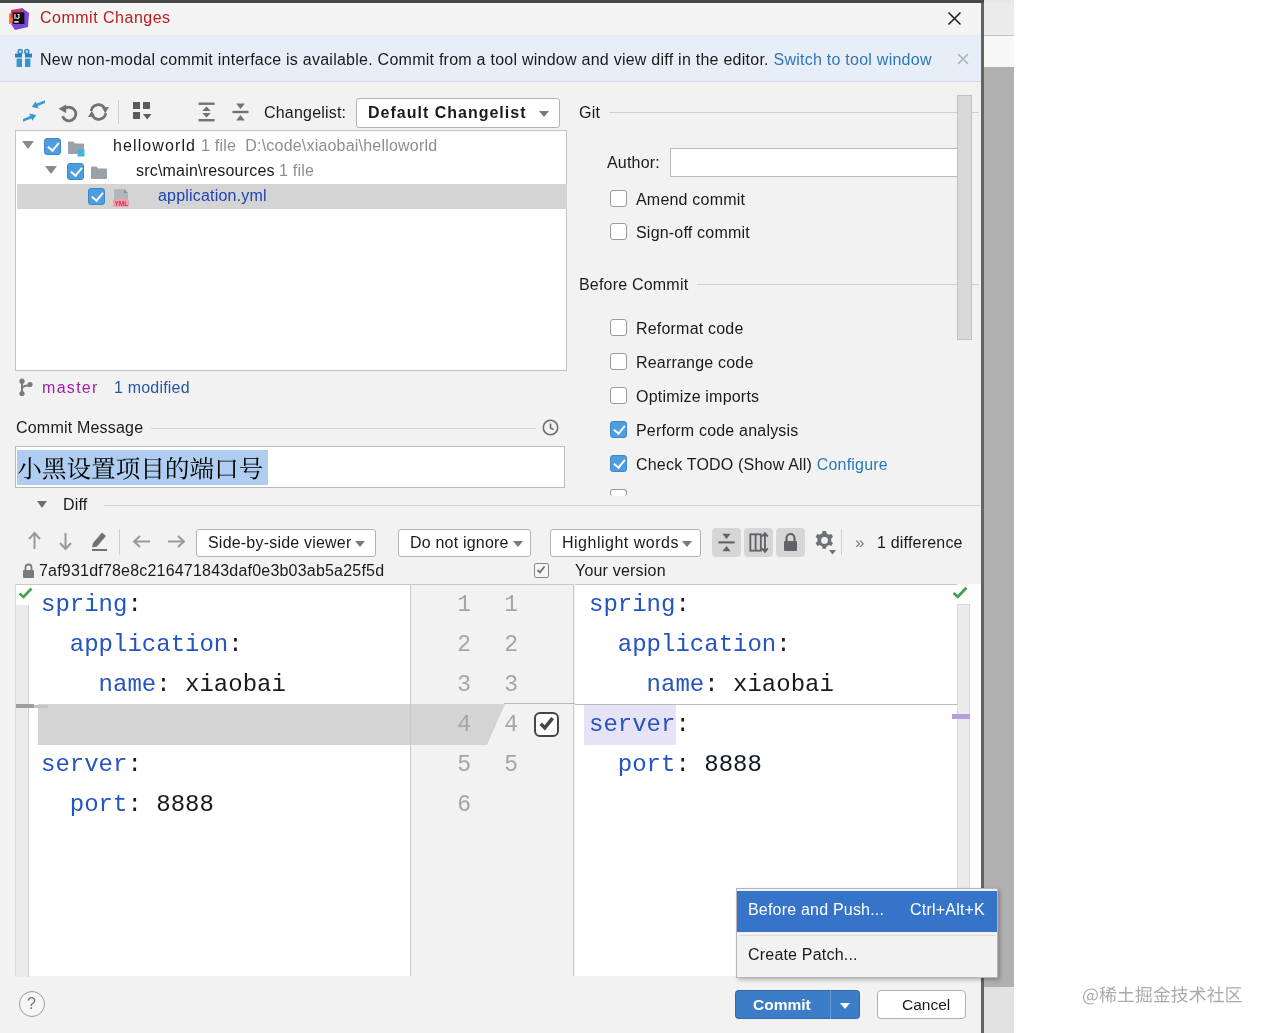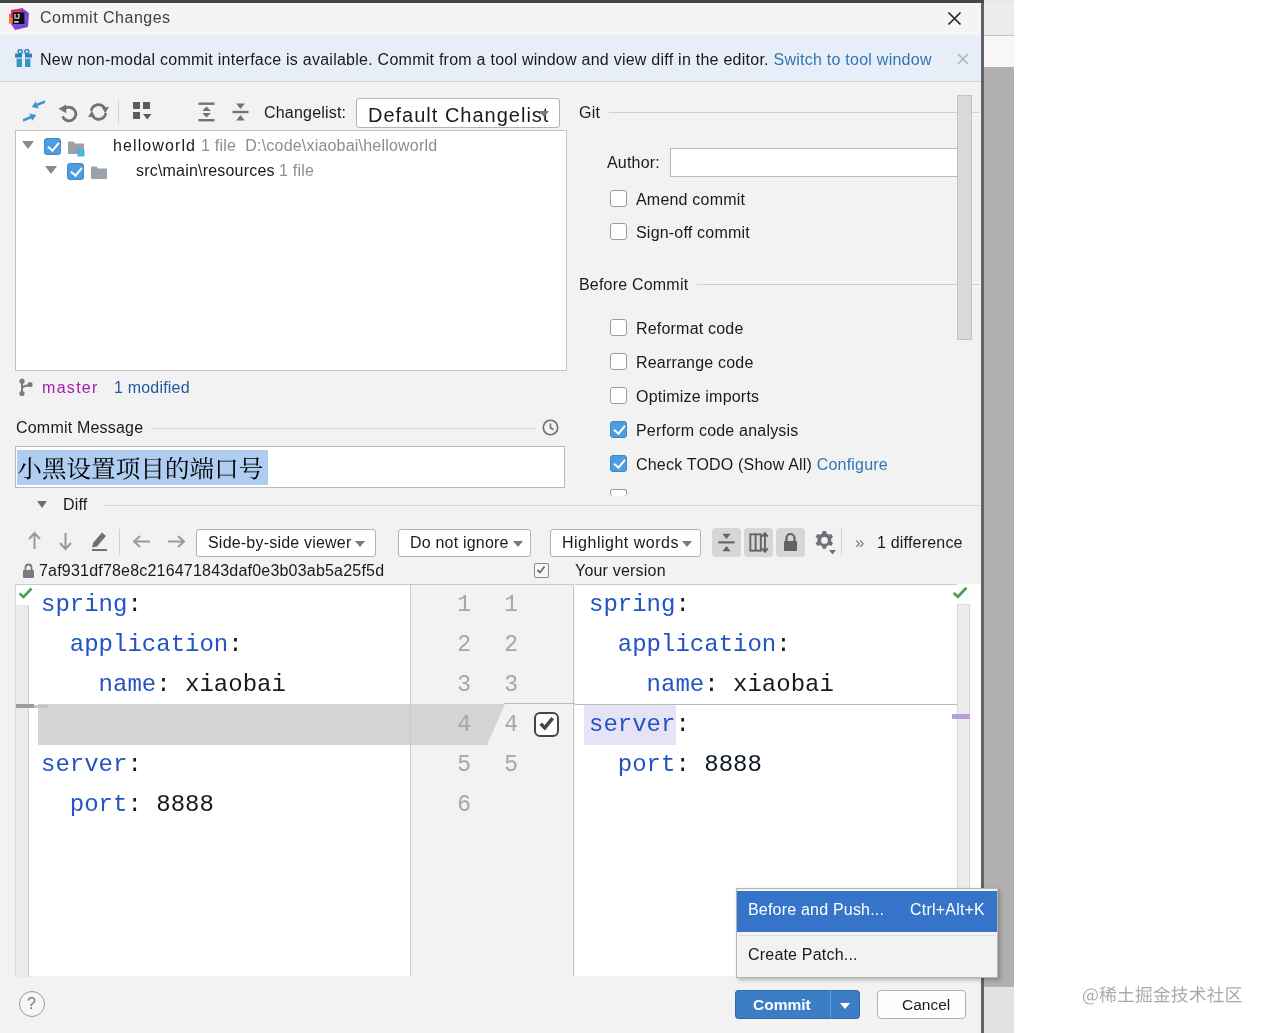--- a/index.html
+++ b/index.html
@@ -1,20 +1,20 @@
 <!DOCTYPE html>
 <html><head>
 <meta charset="utf-8">
 <style>
 *{margin:0;padding:0;box-sizing:border-box;font-family:"Liberation Sans",sans-serif;}
 html,body{width:1271px;height:1033px;background:#fff;overflow:hidden;position:relative;}
 .abs{position:absolute;}
 #dialog{position:absolute;left:0;top:0;width:984px;height:1033px;background:#f2f2f2;}
 #titlebar{position:absolute;left:0;top:0;width:984px;height:35px;background:#f4f4f4;}
-#titlebar .t{position:absolute;left:40px;top:9px;font-size:16px;letter-spacing:0.5px;color:#404040;text-align:right;}
+#titlebar .t{position:absolute;left:40px;top:9px;font-size:16px;letter-spacing:0.5px;color:#b91c1c;text-align:right;}
 #notif{position:absolute;left:0;top:35px;width:984px;height:47px;background:#e7eef8;border-bottom:1px solid #cfd9e4;}
 #notif .txt{position:absolute;left:40px;top:16px;font-size:16px;letter-spacing:0.25px;color:#1a1a1a;}
 #notif .lnk{color:#2e76b8;}
 .tree{position:absolute;left:15px;top:130px;width:552px;height:241px;background:#fff;border:1px solid #c3c3c3;}
 .trow{position:absolute;left:1px;width:550px;height:25px;}
 .sel{background:#d4d4d4;}
 .tri{position:absolute;width:0;height:0;border-left:6.5px solid transparent;border-right:6.5px solid transparent;border-top:8px solid #8a8a8a;}
 .cb{position:absolute;width:17px;height:17px;border-radius:3px;background:#4d9de0;border:1px solid #3e88c8;}
 .cb:after{content:"";position:absolute;left:5px;top:1.2px;width:5px;height:9px;border:solid #fff;border-width:0 2.4px 2.4px 0;transform:rotate(40deg);}
 .cbo{position:absolute;width:17px;height:17px;border-radius:3px;background:#fff;border:1px solid #9b9b9b;}
@@ -117,21 +117,21 @@
       <polygon points="8.5,15.5 12.8,11 4.2,11" fill="#6f7377"></polygon>
     </svg>
 
     <svg class="abs" style="left:232px;top:102px" width="17" height="20" viewBox="0 0 17 20">
       <rect x="0.5" y="8.8" width="16" height="2.4" fill="#6f7377"></rect>
       <polygon points="8.5,7 12.8,1.5 4.2,1.5" fill="#6f7377"></polygon>
       <polygon points="8.5,13 12.8,18.5 4.2,18.5" fill="#6f7377"></polygon>
     </svg>
     <span class="lbl15" style="left:264px;top:104px">Changelist:</span>
     <div class="combo" style="left:356px;top:98px;width:204px;height:30px">
-      <span class="abs" style="left:11px;top:5px;font-weight:normal;font-size:20px;letter-spacing:1px">Default Changelist</span>
+      <span class="abs" style="left:11px;top:5px;font-weight:bold;font-size:16px;letter-spacing:1px">Default Changelist</span>
       <div class="carrow" style="left:182px;top:12px"></div>
     </div>
   </div>
 
   <div class="tree">
     <div class="trow" style="top:3px">
       <div class="tri" style="left:5px;top:7px"></div>
       <div class="cb" style="left:27px;top:4px"></div>
       <svg class="abs" style="left:50px;top:5px" width="19" height="18" viewBox="0 0 19 18">
           <path d="M1 3.5 Q1 2.5 2 2.5 L6.5 2.5 L8 4.5 L16 4.5 Q17 4.5 17 5.5 L17 14 Q17 15 16 15 L2 15 Q1 15 1 14 Z" fill="#9aa1a8"></path>
@@ -141,20 +141,30 @@
       <span class="tname tgray" style="left:161px">1 file &nbsp;D:\code\xiaobai\helloworld</span>
     </div>
     <div class="trow" style="top:28px">
       <div class="tri" style="left:28px;top:7px"></div>
       <div class="cb" style="left:50px;top:4px"></div>
       <svg class="abs" style="left:73px;top:5px" width="19" height="18" viewBox="0 0 19 18">
           <path d="M1 3.5 Q1 2.5 2 2.5 L6.5 2.5 L8 4.5 L16 4.5 Q17 4.5 17 5.5 L17 14 Q17 15 16 15 L2 15 Q1 15 1 14 Z" fill="#9aa1a8"></path>
         </svg>
       <span class="tname" style="left:96px">src\main\resources</span>
       <span class="tname tgray" style="left:239px">1 file</span>
+    </div>
+    <div class="trow sel" style="top:53px">
+      <div class="cb" style="left:71px;top:4px"></div>
+      <svg class="abs" style="left:94px;top:4px" width="20" height="20" viewBox="0 0 20 20">
+          <path d="M3 1 L13 1 L17 5 L17 12 L3 12 Z" fill="#b0b7bd"></path>
+          <path d="M13 1 L13 5 L17 5 Z" fill="#8d949b"></path>
+          <rect x="2" y="11" width="16" height="8" rx="1.5" fill="#f2a0ae"></rect>
+          <text x="3.4" y="17.6" font-size="6.5" font-weight="bold" fill="#c7384f" font-family="Liberation Sans">YML</text>
+        </svg>
+      <span class="tname tblue" style="left:118px">application.yml</span>
     </div>
   </div>
 
   <div id="masterrow">
     <svg class="abs" style="left:18px;top:378px" width="16" height="19" viewBox="0 0 16 19">
       <circle cx="4" cy="3.2" r="2.6" fill="#7c7c7c"></circle>
       <circle cx="12" cy="6.5" r="2.6" fill="#7c7c7c"></circle>
       <circle cx="4" cy="15.5" r="2.6" fill="#7c7c7c"></circle>
       <path d="M4 4 L4 15" stroke="#7c7c7c" stroke-width="2"></path>
       <path d="M4 11 Q4 7.5 11 7.5" fill="none" stroke="#7c7c7c" stroke-width="2"></path>

